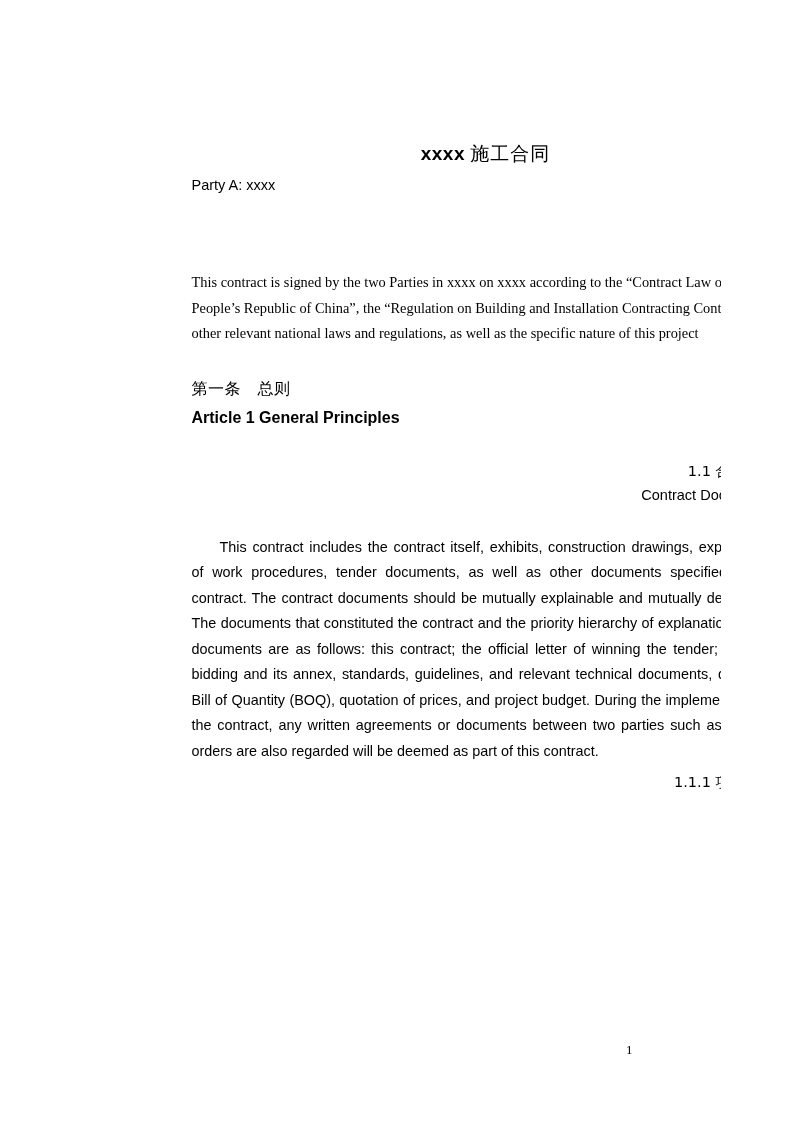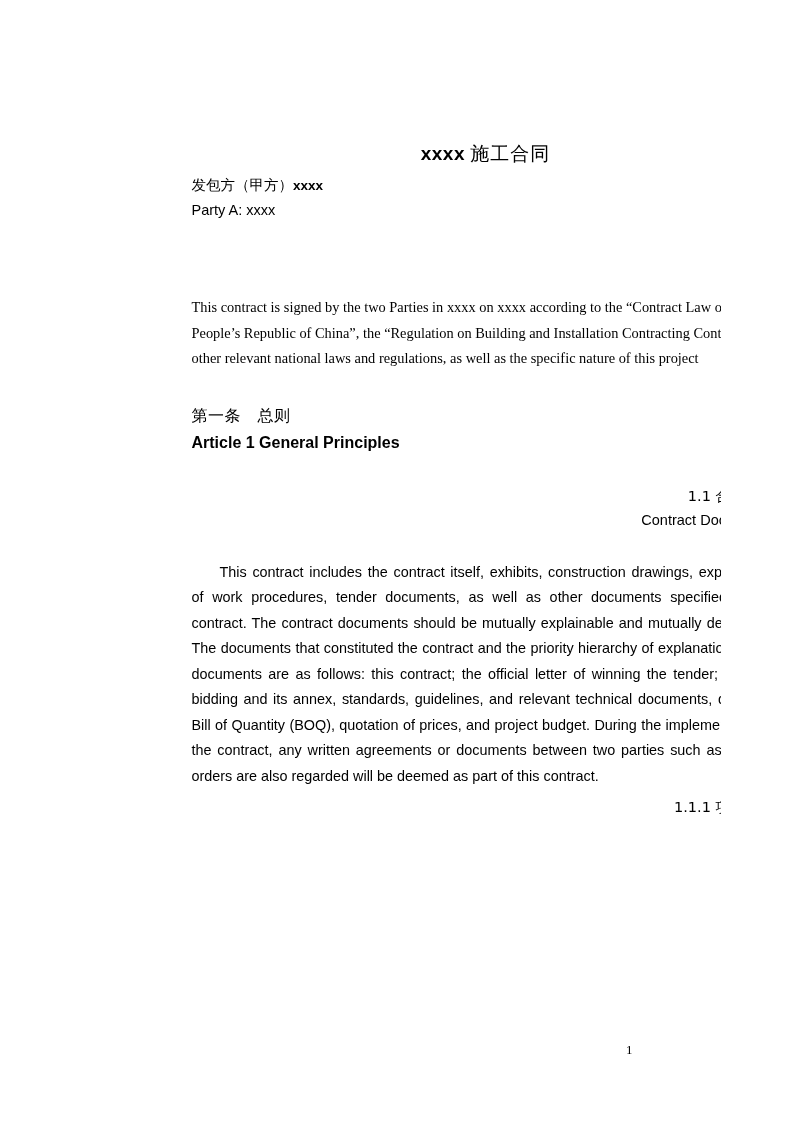--- a/index.html
+++ b/index.html
@@ -103,21 +103,21 @@
   .p-en.ragged { text-align: left; font-family: Liberation Serif, serif; }
 
   
   .h-article {
     margin: 0;
   }
   .h-article .cn {
     display: block;
     font-size: 16px;
     line-height: 27px;
-    font-family: Liberation Sans, sans-serif;
+    font-family: Liberation Mono, monospace;
     font-weight: normal;
     letter-spacing: 0.5px;
   }
   .h-article .en {
     display: block;
     font-size: 16px;
     line-height: 27px;
     font-weight: bold;
   }
 
@@ -155,21 +155,20 @@
 </style>
 </head>
 <body>
 
 <div class="page">
   <div class="content">
 
     <h1 class="doc-title"><span class="lat">xxxx</span> <span class="han">施工合同</span></h1>
 
     <div class="party-block">
-      <p class="party-line-cn"><span>发包方（甲方）</span><span class="lat">xxxx</span></p>
       <p class="party-line-en">Party A: xxxx</p>
     </div>
 
     <div class="party-gap"></div>
 
 
     <div class="block-gap-1"></div>
 
 
     <p class="p-en ragged">This contract is signed by the two Parties in xxxx on xxxx according to the “Contract Law of the People’s Republic of China”, the “Regulation on Building and Installation Contracting Contract”, and other relevant national laws and regulations, as well as the specific nature of this project</p>

